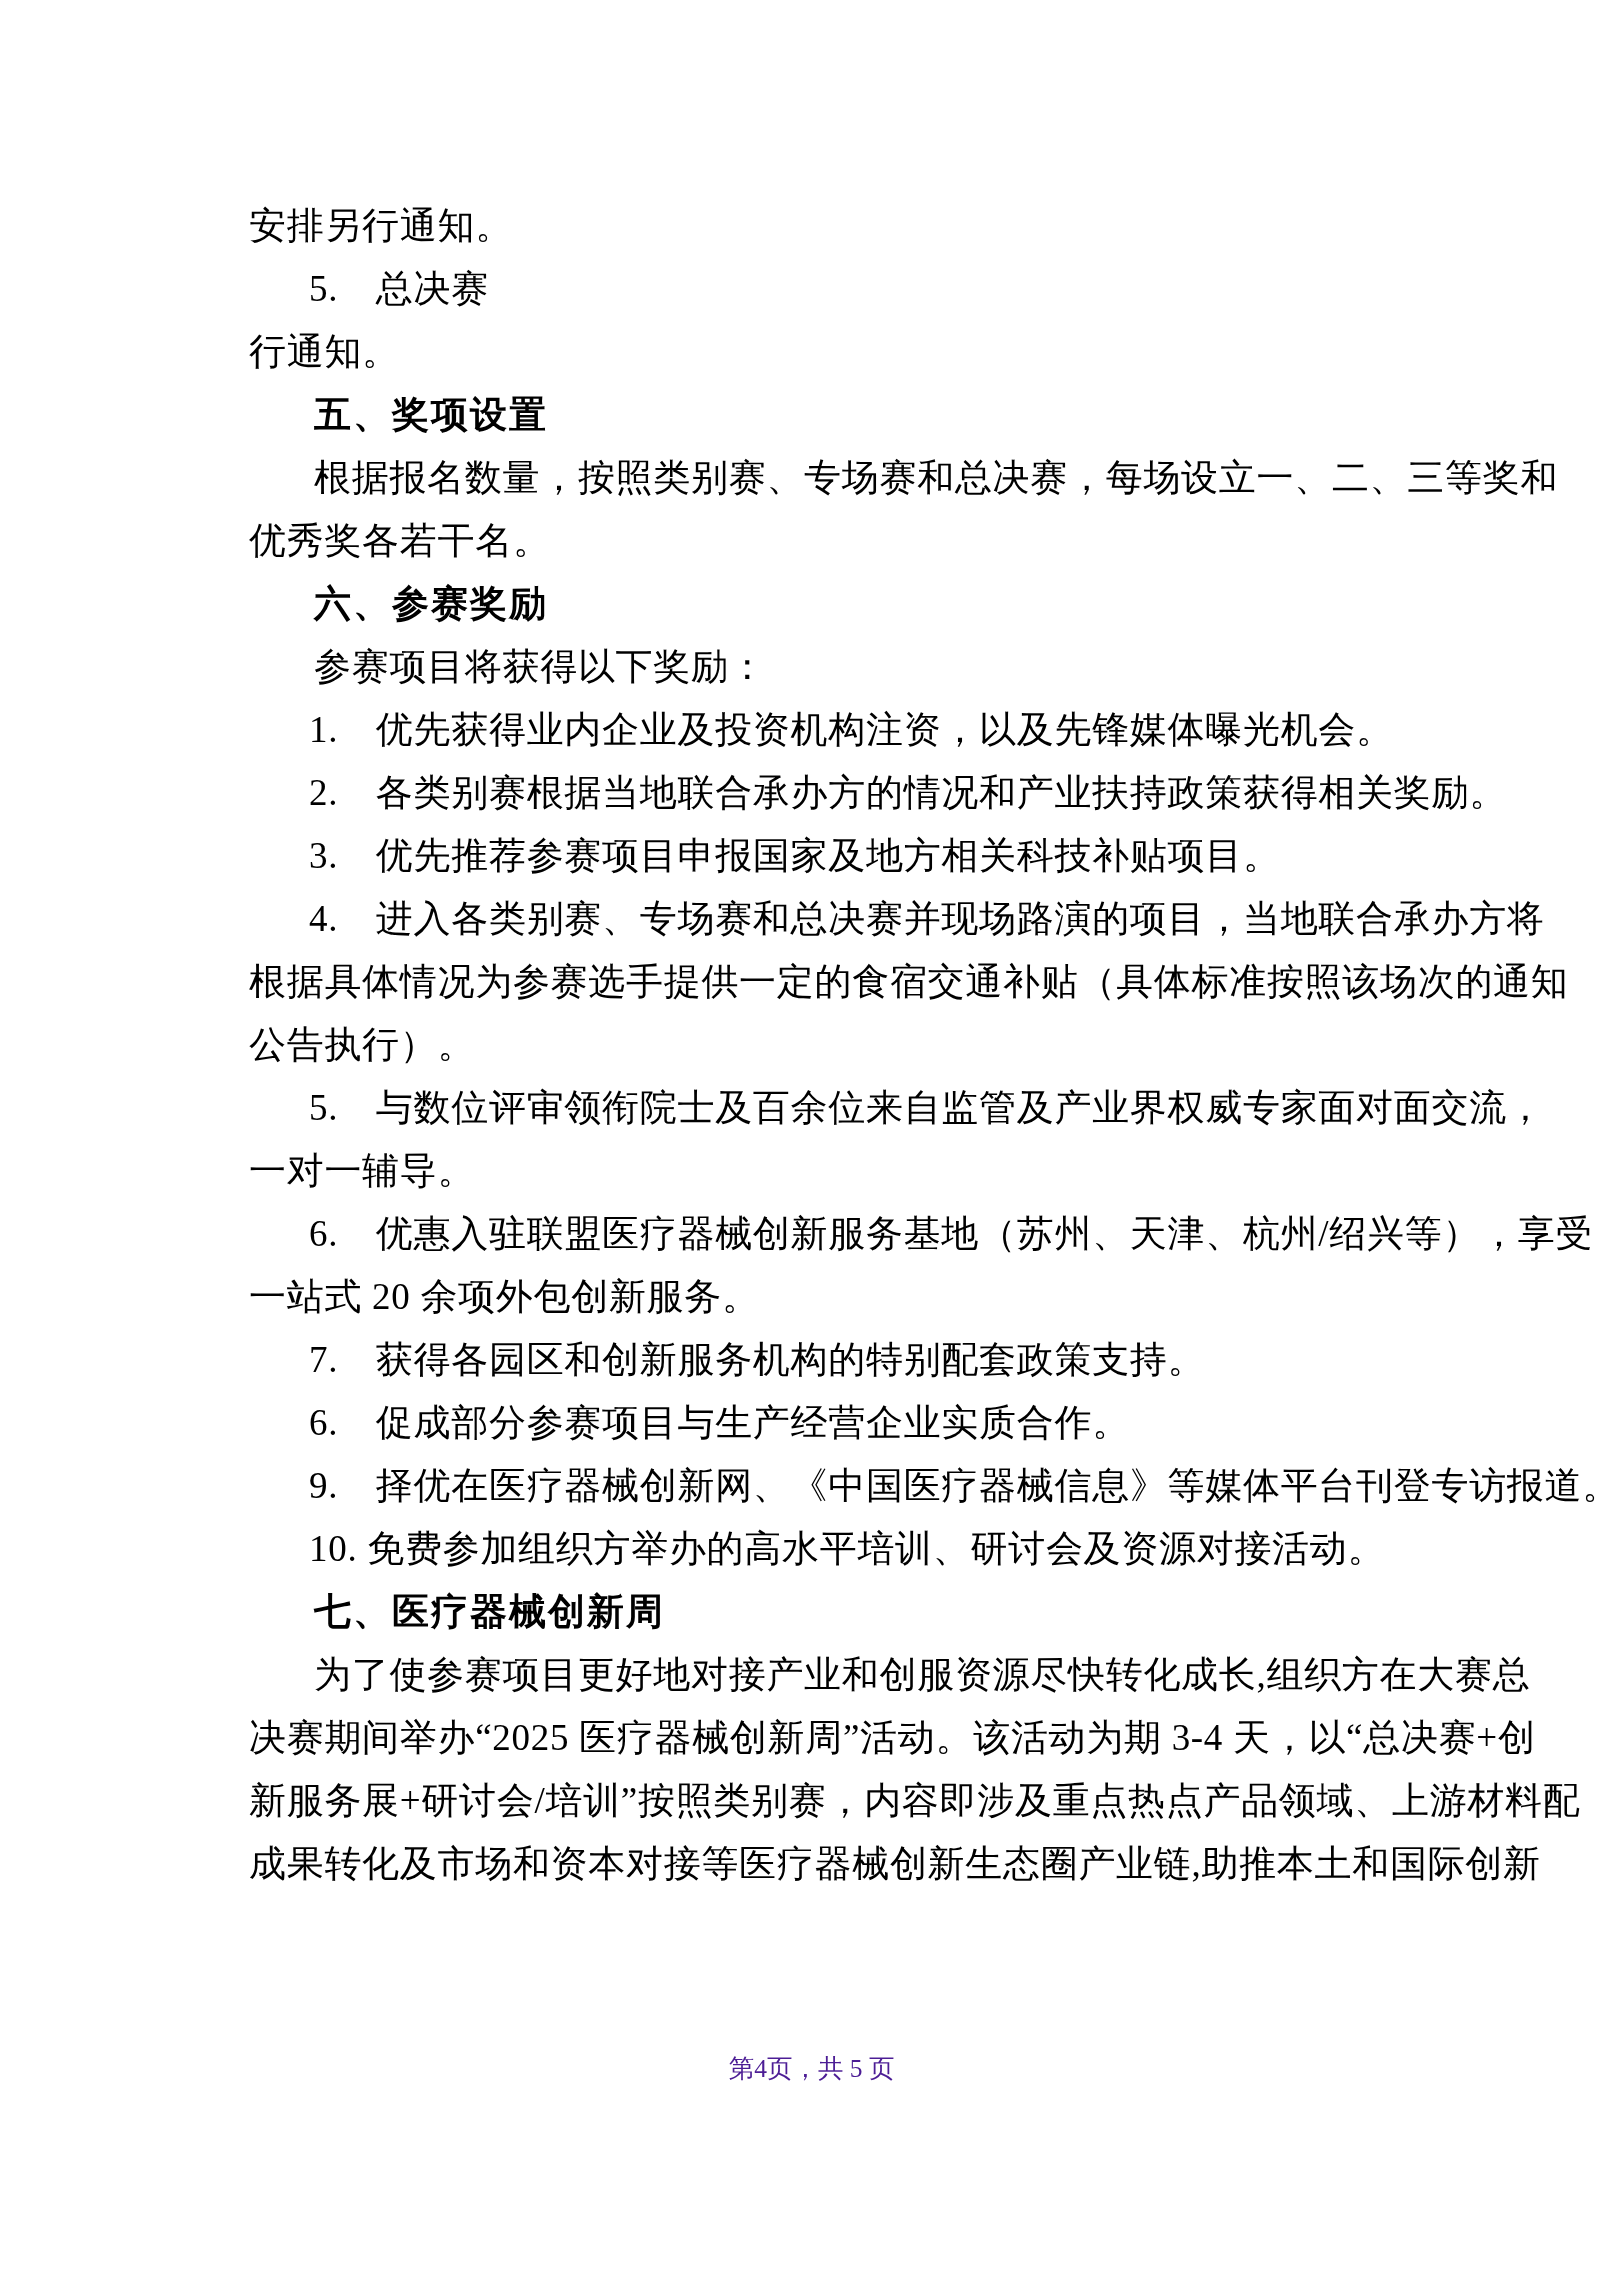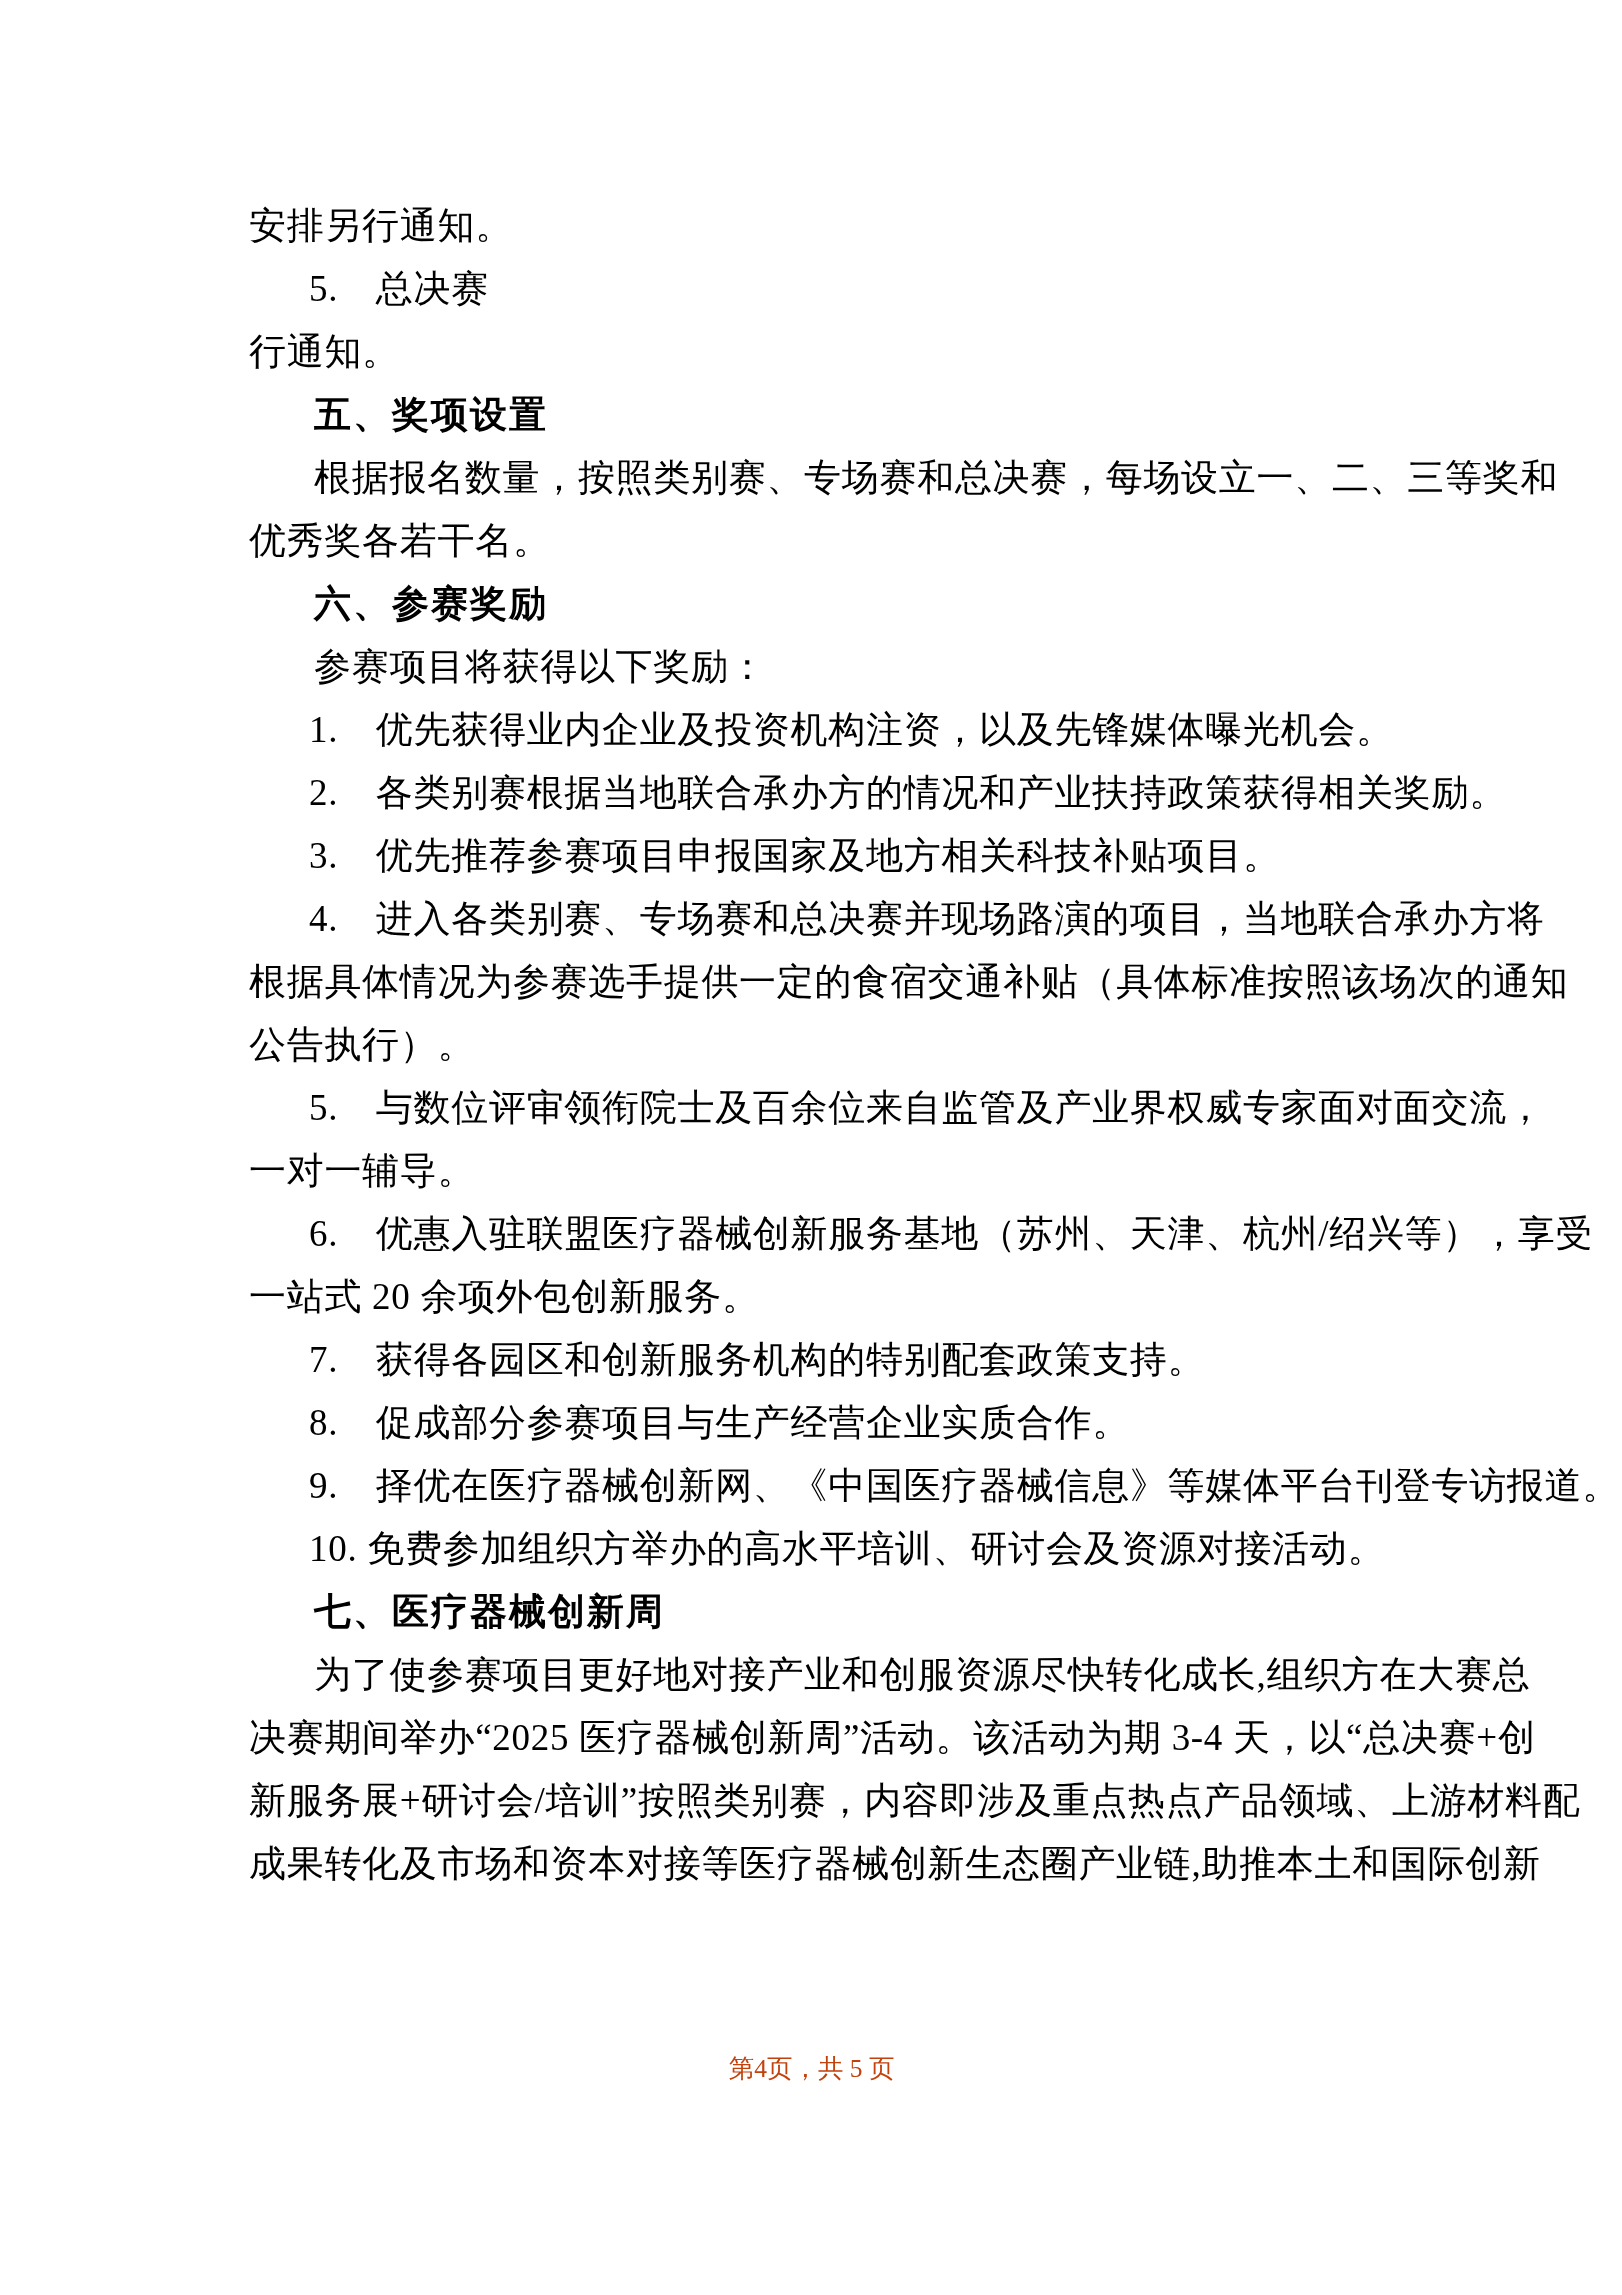--- a/index.html
+++ b/index.html
@@ -36,21 +36,21 @@
     letter-spacing: 2px;
   }
   .page-footer {
     position: absolute;
     left: 0;
     top: 2049px;
     width: 1623px;
     text-align: center;
     font-size: 25.5px;
     line-height: 39px;
-    color: #c2410c;
+    color: #4c1d95;
   }
 </style>
 </head>
 <body>
 
 <main class="doc-body">
     <div class="text-line">安排另行通知。</div>
     <div class="text-line indent-list">5.　总决赛</div>
     <div class="text-line">行通知。</div>
     <div class="text-line indent-para bold">五、奖项设置</div>
@@ -62,21 +62,21 @@
     <div class="text-line indent-list">2.　各类别赛根据当地联合承办方的情况和产业扶持政策获得相关奖励。</div>
     <div class="text-line indent-list">3.　优先推荐参赛项目申报国家及地方相关科技补贴项目。</div>
     <div class="text-line indent-list">4.　进入各类别赛、专场赛和总决赛并现场路演的项目，当地联合承办方将</div>
     <div class="text-line">根据具体情况为参赛选手提供一定的食宿交通补贴（具体标准按照该场次的通知</div>
     <div class="text-line">公告执行）。</div>
     <div class="text-line indent-list">5.　与数位评审领衔院士及百余位来自监管及产业界权威专家面对面交流，</div>
     <div class="text-line">一对一辅导。</div>
     <div class="text-line indent-list">6.　优惠入驻联盟医疗器械创新服务基地（苏州、天津、杭州/绍兴等），享受</div>
     <div class="text-line">一站式 20 余项外包创新服务。</div>
     <div class="text-line indent-list">7.　获得各园区和创新服务机构的特别配套政策支持。</div>
-    <div class="text-line indent-list">8.　促成部分参赛项目与生产经营企业实质合作。</div>
+    <div class="text-line indent-list">6.　促成部分参赛项目与生产经营企业实质合作。</div>
     <div class="text-line indent-list">9.　择优在医疗器械创新网、《中国医疗器械信息》等媒体平台刊登专访报道。</div>
     <div class="text-line indent-list">10. 免费参加组织方举办的高水平培训、研讨会及资源对接活动。</div>
     <div class="text-line indent-para bold">七、医疗器械创新周</div>
     <div class="text-line indent-para">为了使参赛项目更好地对接产业和创服资源尽快转化成长,组织方在大赛总</div>
     <div class="text-line">决赛期间举办“2025 医疗器械创新周”活动。该活动为期 3-4 天，以“总决赛+创</div>
     <div class="text-line">新服务展+研讨会/培训”按照类别赛，内容即涉及重点热点产品领域、上游材料配</div>
     <div class="text-line">成果转化及市场和资本对接等医疗器械创新生态圈产业链,助推本土和国际创新</div>
   </main>
 
 <div class="page-footer">第4页，共 5 页</div>

